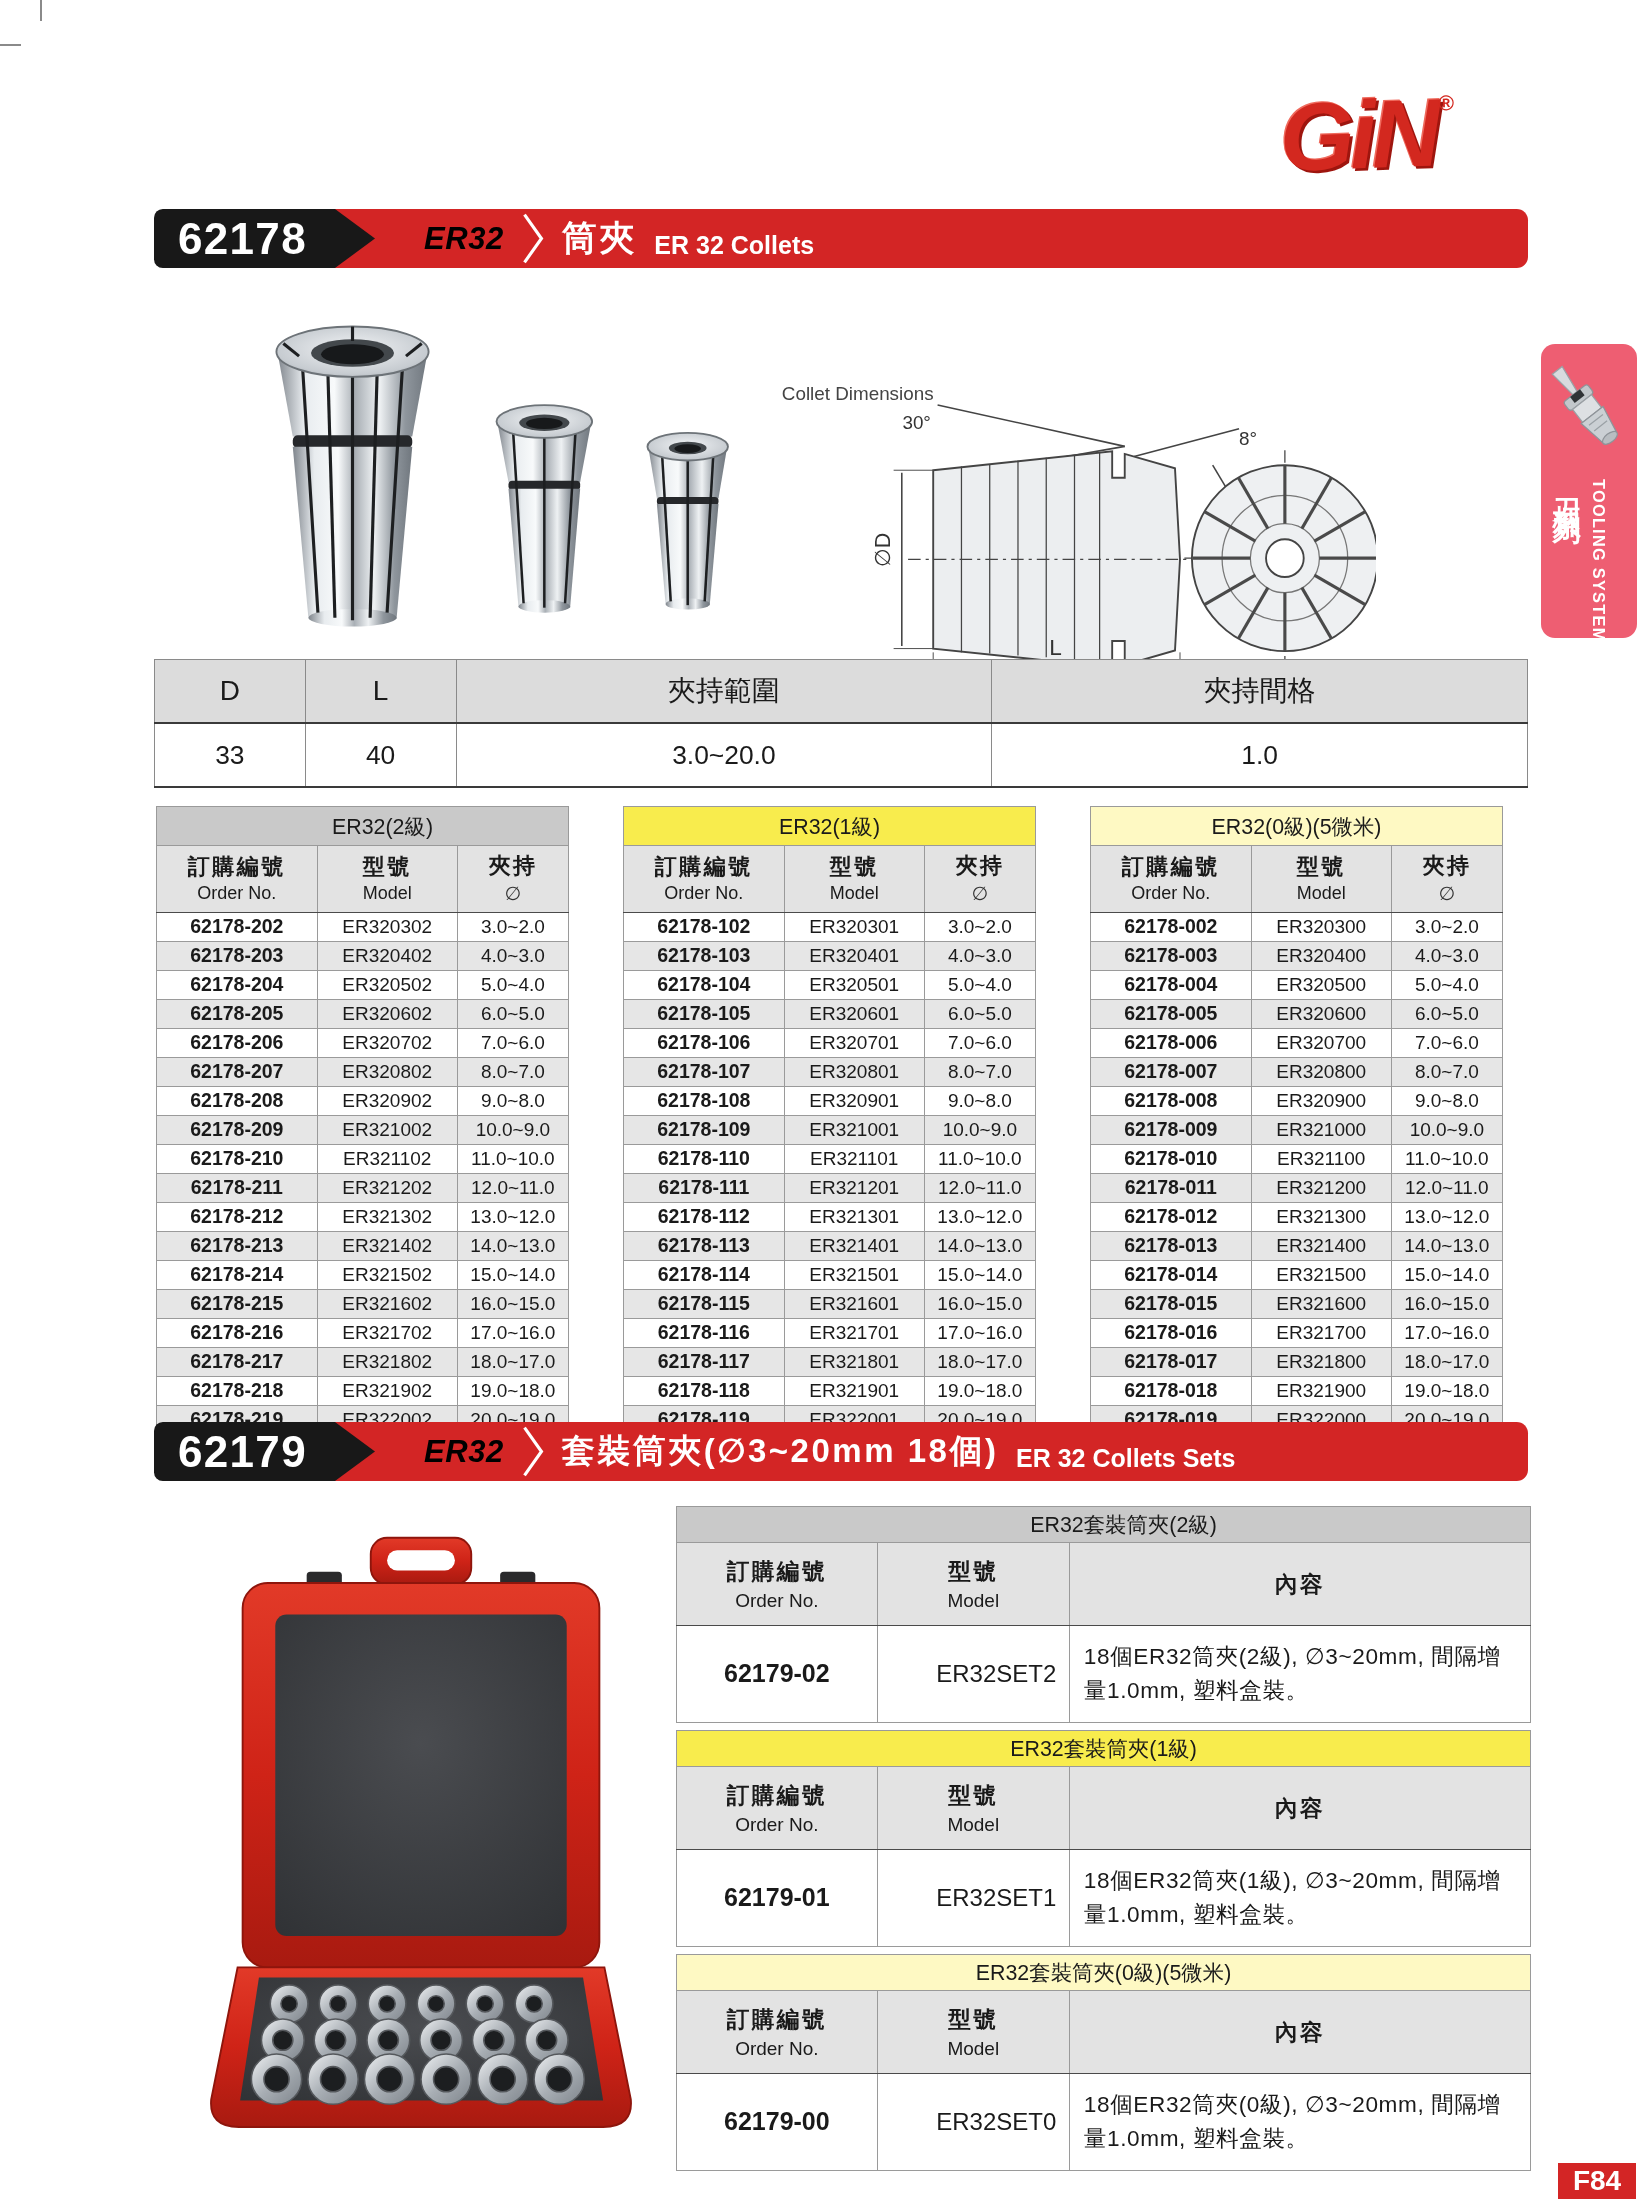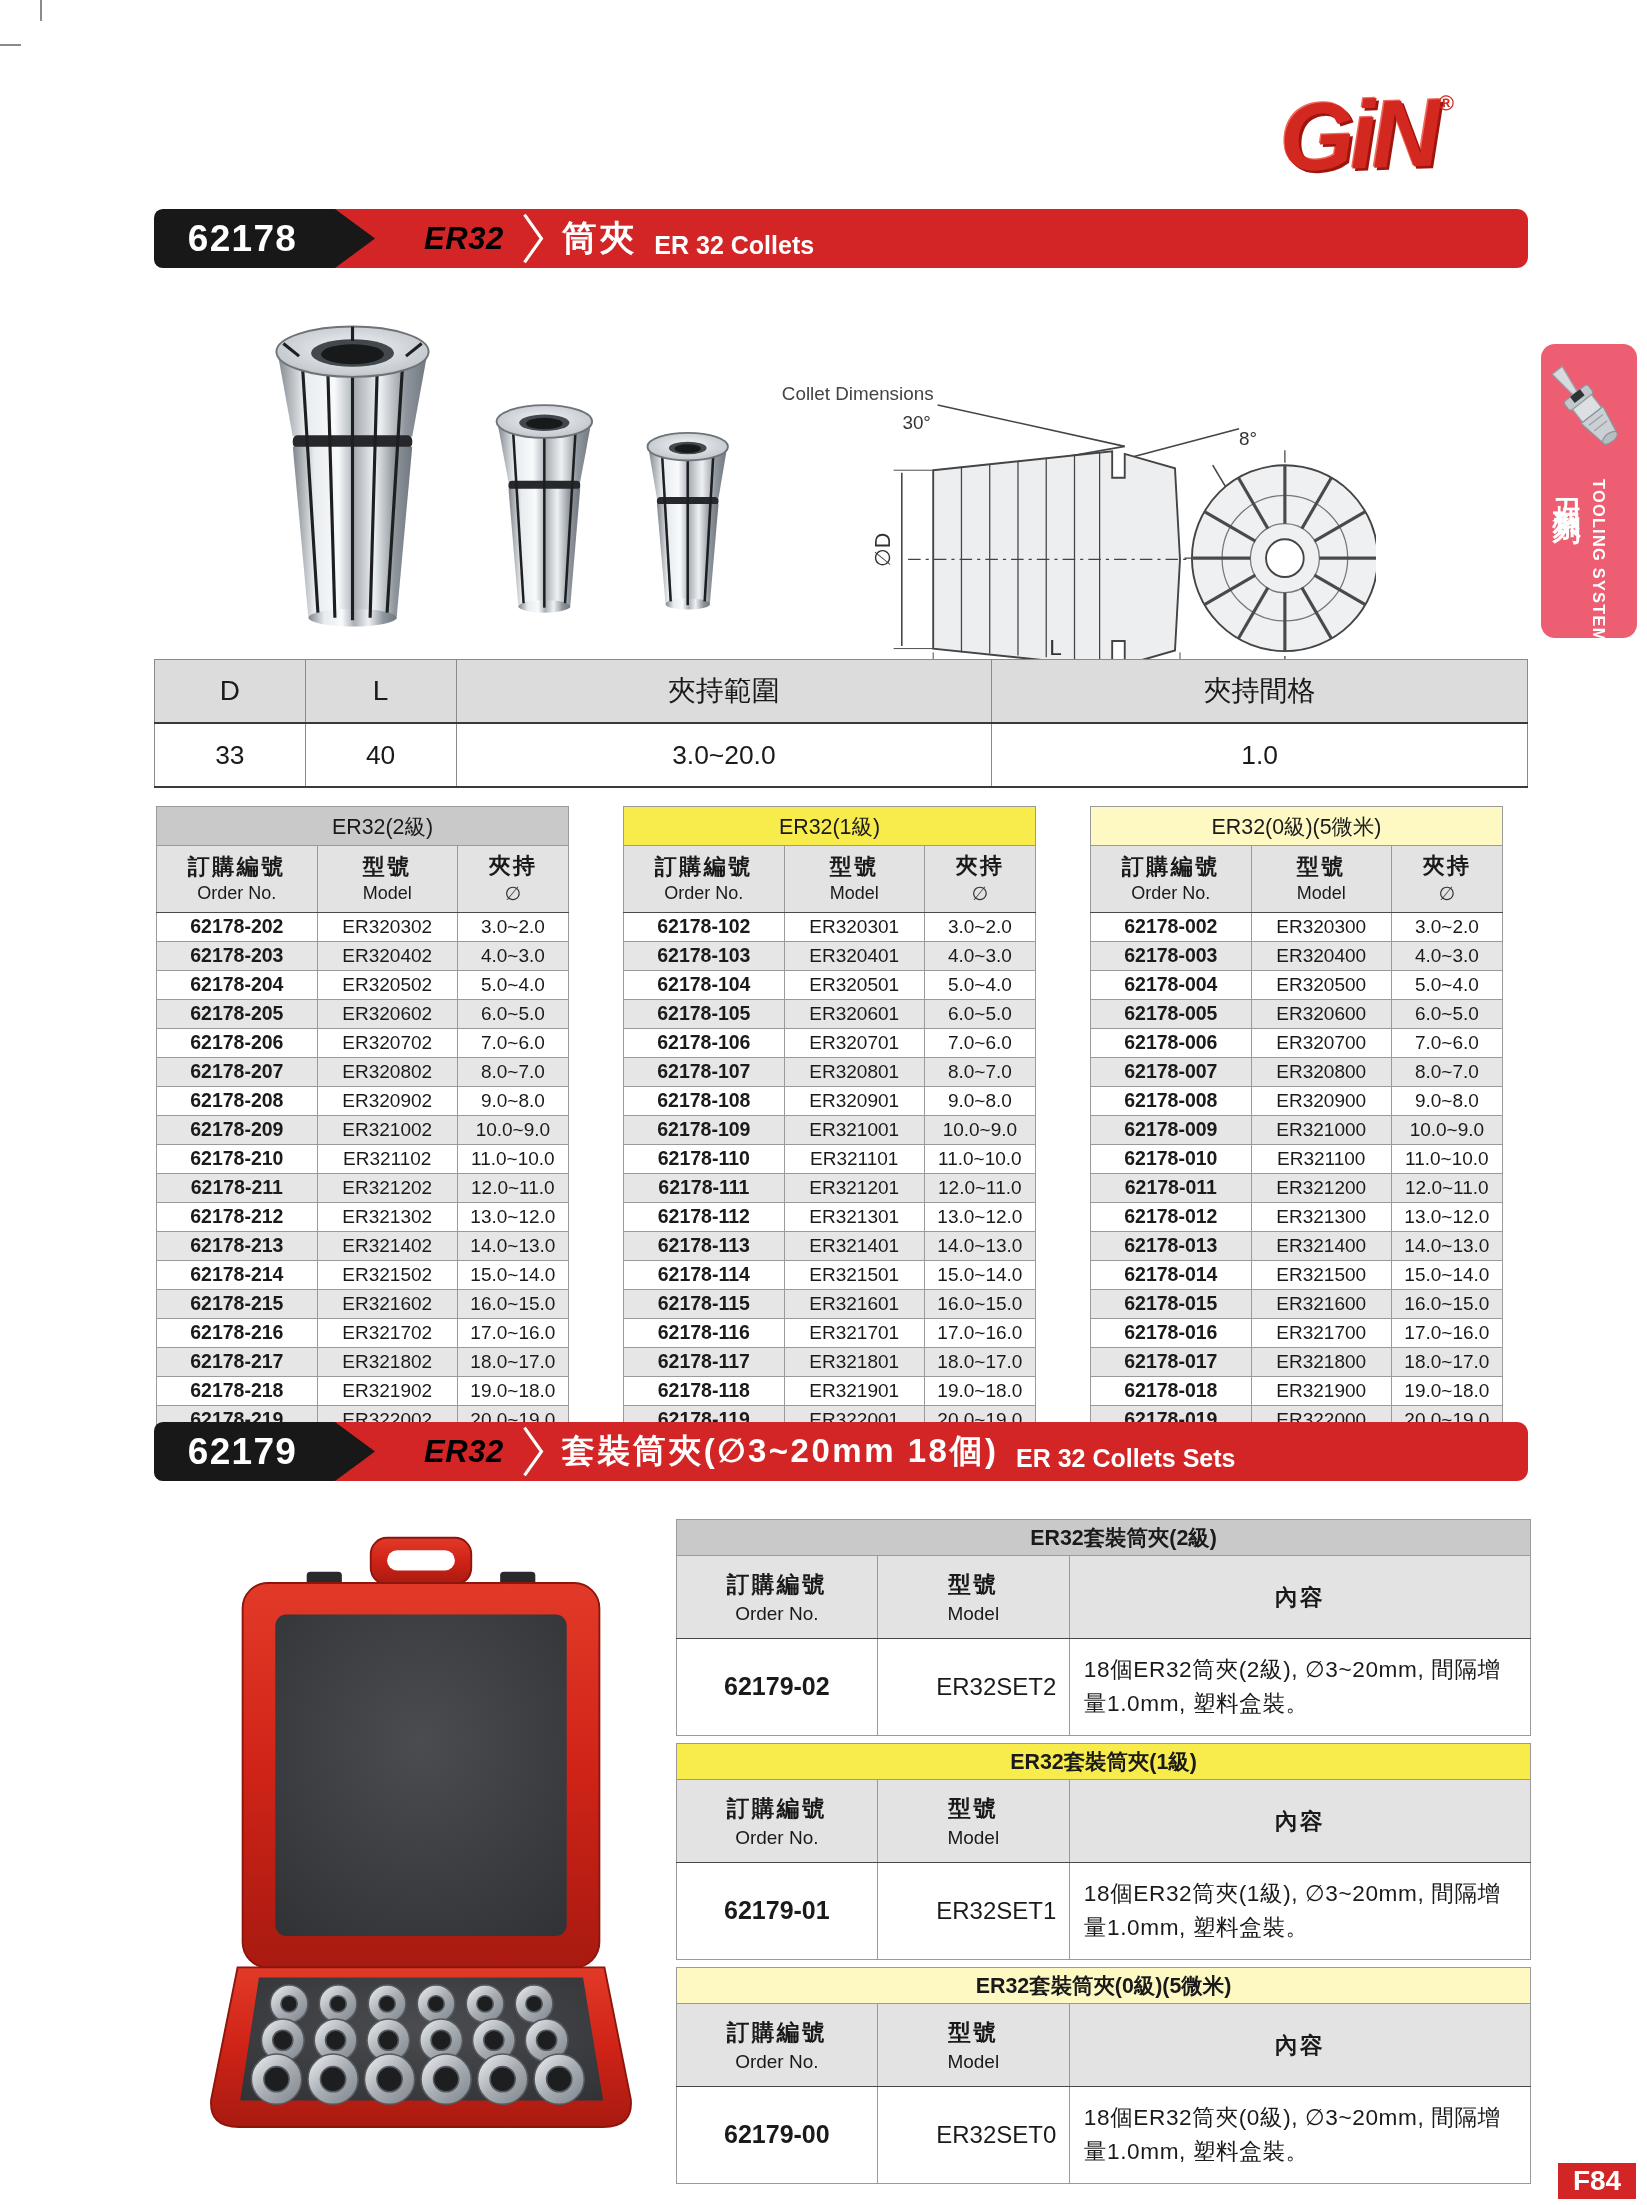--- a/index.html
+++ b/index.html
@@ -11,21 +11,21 @@
 
   
   .logo{left:1248px;top:75px;width:239px;height:119px;display:flex;align-items:center;justify-content:center;transform:rotate(-2deg);}
   .logo .gin{font-style:italic;font-weight:900;font-size:96px;letter-spacing:-5px;color:#d3281f;text-shadow:2.5px 2.5px 0 #9e150e, -1.3px -1.3px 0 #ef6a5d;}
   .logo .reg{font-size:21.4px;color:#d3281f;font-weight:700;margin-left:3.8px;margin-top:-57px;}
 
   
   .band{left:154px;width:1374px;height:59px;position:absolute;}
   .band .red{position:absolute;left:113px;right:0;top:0;bottom:0;background:#d32525;border-radius:11.3px;display:flex;align-items:center;padding-left:157px;box-sizing:border-box;gap:17.6px;}
   .band .code-box{position:absolute;left:0;top:0;width:221px;height:100%;background:#181818;border-radius:8.8px;clip-path:polygon(0 0,181px 0,221px 50%,181px 100%,0 100%);display:flex;align-items:center;justify-content:center;padding-right:44px;box-sizing:border-box;z-index:2;}
-  .band .code{color:#fff;font-size:37px;font-weight:900;letter-spacing:1.3px;text-align:right;}
+  .band .code{color:#fff;font-size:44px;font-weight:900;letter-spacing:1.3px;text-align:right;}
   .band .series{color:#000000;font-size:31px;font-weight:800;font-style:italic;letter-spacing:0.6px;}
   .band .cjk-title{color:#fff;font-size:35px;font-weight:600;letter-spacing:2.5px;white-space:nowrap;}
   .band .en-title{color:#fff;font-size:25px;font-weight:700;align-self:center;margin-top:14px;white-space:nowrap;}
   .chev{flex:0 0 auto;}
 
   
   .side-tab{left:1541px;top:344px;width:96px;height:294px;background:#ee5e72;border-radius:14px;overflow:hidden;}
   .side-tab .vwrap{position:absolute;top:132px;left:6.3px;display:flex;flex-direction:row;gap:3.8px;}
   .side-tab .cjk-v{writing-mode:vertical-rl;text-orientation:upright;color:#fff;font-size:28px;font-weight:700;letter-spacing:6.3px;}
   .side-tab .en-v{writing-mode:vertical-rl;color:#fff;font-size:16.3px;font-weight:700;letter-spacing:1.3px;margin-top:2.5px;}
@@ -49,21 +49,21 @@
   .ctable th .en{display:block;font-size:18px;font-weight:400;margin-top:1.3px;}
   .ctable th .sym{font-size:19px;font-style:italic;font-weight:400;color:#333;}
   .ctable tbody td{border:0.6px solid #9a9a9a;height:26px;text-align:center;font-size:19px;}
   .ctable tbody td:first-child{font-weight:700;font-size:19.5px;}
   .ctable tbody tr:nth-child(even){background:#e6e6e6;}
   .ctable colgroup col:nth-child(1){width:39%;} .ctable colgroup col:nth-child(2){width:34%;} .ctable colgroup col:nth-child(3){width:27%;}
 
   
   .stable{position:absolute;left:676px;width:855px;}
   .st-1{top:1506px;} .st-2{top:1730px;} .st-3{top:1954px;}
-  .stitle{height:35px;border:0.6px solid #9a9a9a;border-bottom:none;display:flex;align-items:center;justify-content:center;font-size:21.4px;font-weight:700;margin-top:13px;}
+  .stitle{height:35px;border:0.6px solid #9a9a9a;border-bottom:none;display:flex;align-items:center;justify-content:center;font-size:21.4px;font-weight:400;}
   .stable table{width:100%;border-collapse:collapse;border:0.9px solid #9a9a9a;border-bottom:1.9px solid #555;}
   .stable th{background:#e3e3e3;border:0.6px solid #9a9a9a;border-bottom:1.9px solid #4a4a4a;height:80px;}
   .stable th .cjk{display:block;font-size:22.6px;font-weight:600;letter-spacing:2.5px;}
   .stable th .en{display:block;font-size:19px;font-weight:400;margin-top:2.5px;}
   .stable td{border:0.6px solid #9a9a9a;height:83px;text-align:center;}
   .stable td.order{font-weight:700;font-size:25px;}
   .stable td.model{font-size:24px;padding-left:47px;}
   .stable td.desc{font-size:22.6px;text-align:left;padding:6.3px 14px;line-height:1.5;letter-spacing:0.6px;}
   .stable colgroup col:nth-child(1){width:23.5%;} .stable colgroup col:nth-child(2){width:22.5%;} .stable colgroup col:nth-child(3){width:54%;}
 

